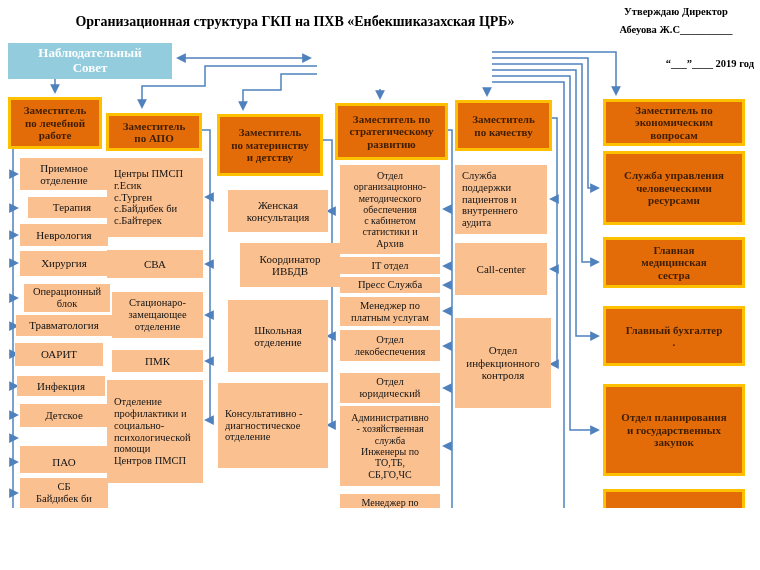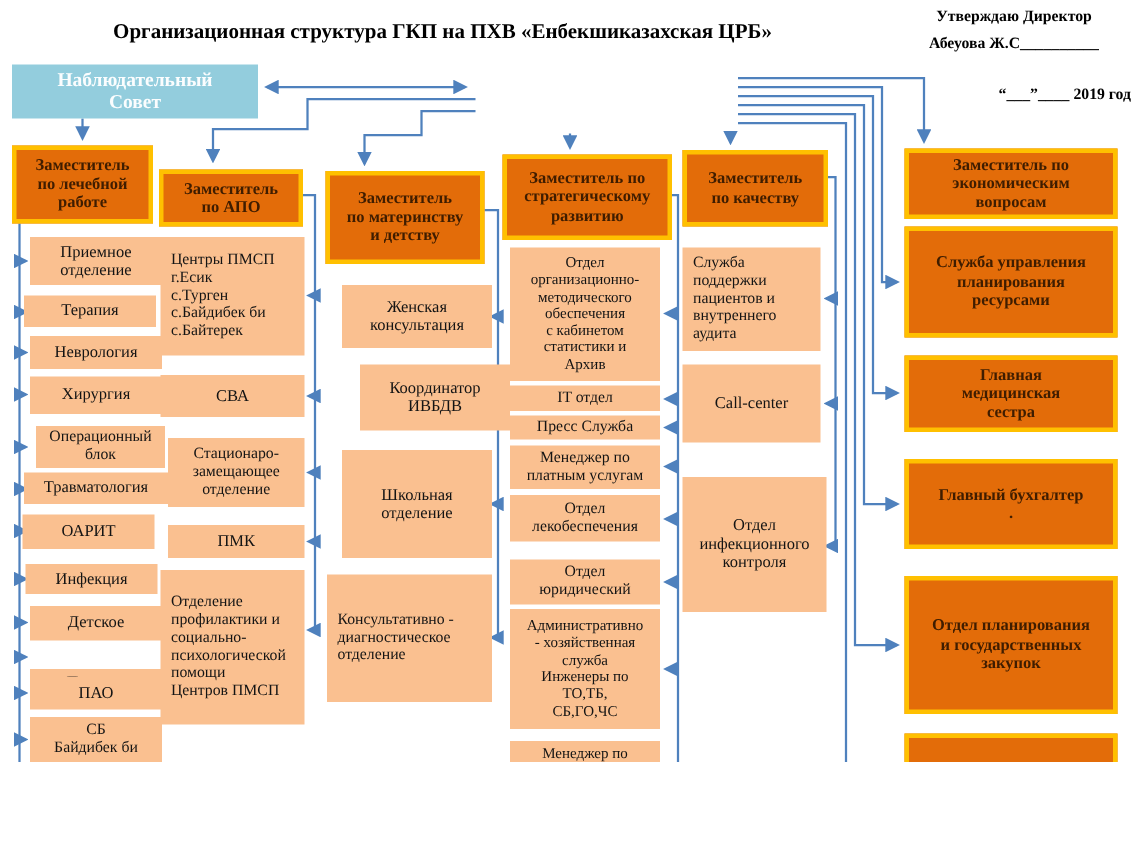--- a/index.html
+++ b/index.html
@@ -114,21 +114,21 @@
   </div>
 
   <div class="box blue" style="left:8px;top:43px;width:164px;height:36px;">Наблюдательный
 Совет</div>
 
   <div class="box hdr" style="left:8px;top:97px;width:94px;height:52px;">Заместитель
 по лечебной
 работе</div>
   <div class="box item" style="left:20px;top:158px;width:88px;height:32px;">Приемное
 отделение</div>
-  <div class="box item" style="left:16px;top:197px;width:88px;height:21px;text-align:center;">Терапия</div>
+  <div class="box item" style="left:28px;top:197px;width:88px;height:21px;text-align:center;">Терапия</div>
   <div class="box item" style="left:20px;top:224px;width:88px;height:22px;">Неврология</div>
   <div class="box item" style="left:20px;top:251px;width:88px;height:25px;">Хирургия</div>
   <div class="box item" style="left:24px;top:284px;width:86px;height:28px;font-size:10.5px;">Операционный
 блок</div>
   <div class="box item" style="left:16px;top:315px;width:96px;height:21px;">Травматология</div>
   <div class="box item" style="left:15px;top:343px;width:88px;height:23px;">ОАРИТ</div>
   <div class="box item" style="left:17px;top:376px;width:88px;height:20px;">Инфекция</div>
   <div class="box item" style="left:20px;top:404px;width:88px;height:23px;">Детское</div>
   <div class="box item" style="left:20px;top:429px;width:88px;height:18px;margin-top:17px;">Платное</div>
   <div class="box item" style="left:20px;top:451px;width:88px;height:22px;">ПАО</div>
@@ -208,21 +208,21 @@
 аудита</div>
   <div class="box item" style="left:455px;top:243px;width:92px;height:52px;">Call-center</div>
   <div class="box item" style="left:455px;top:318px;width:96px;height:90px;">Отдел
 инфекционного
 контроля</div>
 
   <div class="box hdr" style="left:603px;top:99px;width:142px;height:47px;">Заместитель по
 экономическим
 вопросам</div>
   <div class="box hdr" style="left:603px;top:151px;width:142px;height:74px;">Служба управления
-планирования
+человеческими
 ресурсами</div>
   <div class="box hdr" style="left:603px;top:237px;width:142px;height:51px;">Главная
 медицинская
 сестра</div>
   <div class="box hdr" style="left:603px;top:306px;width:142px;height:60px;">Главный бухгалтер
 .</div>
   <div class="box hdr" style="left:603px;top:489px;width:142px;height:50px;">Финансовый аудит</div>
   <div class="box hdr" style="left:603px;top:384px;width:142px;height:92px;">Отдел  планирования
 и государственных
 закупок</div>

